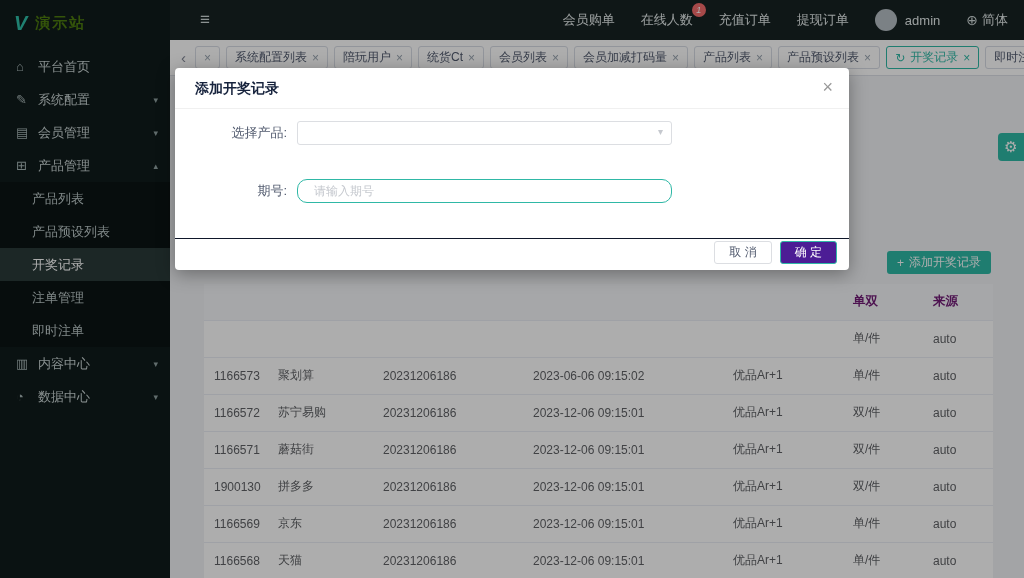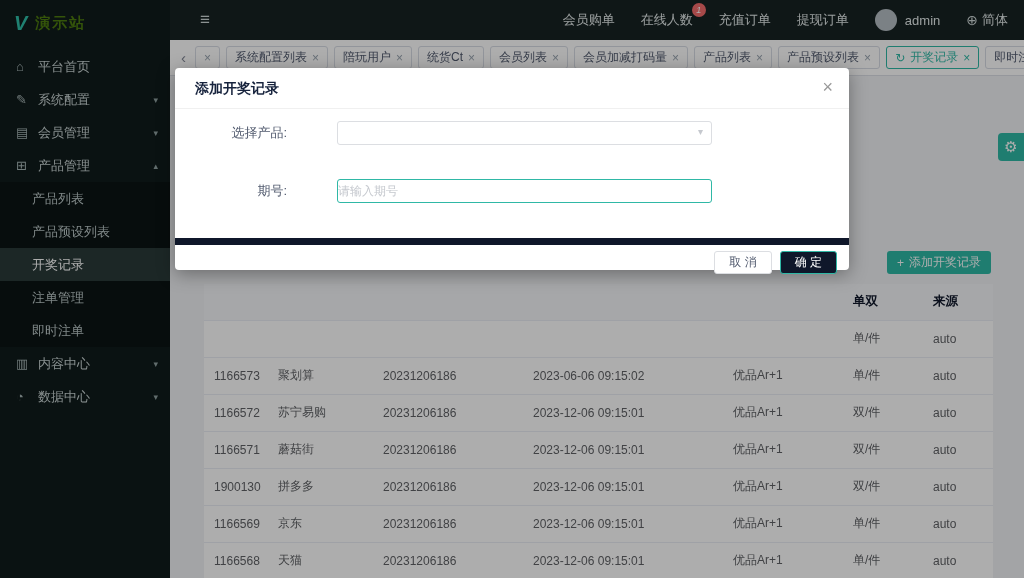--- a/index.html
+++ b/index.html
@@ -48,52 +48,52 @@
   .trefresh { font-size:12px; }
 
   
   .content { position:absolute; left:0; right:0; top:76px; bottom:0; background:#f0f2f5; }
   .add-btn { position:absolute; right:33px; top:175px; height:23px; padding:0 10px; background:#2fb8a6; color:#fff;
              border:none; border-radius:3px; font-size:12px; display:inline-flex; align-items:center; gap:5px; cursor:pointer;
              font-family:inherit; }
   .table-card { position:absolute; left:34px; top:208px; width:789px; background:#ffffff; }
   table { border-collapse:collapse; width:789px; table-layout:fixed; font-size:12px; color:#606266; }
   col.c0{width:64px} col.c1{width:105px} col.c2{width:150px} col.c3{width:200px} col.c4{width:120px} col.c5{width:80px} col.c6{width:70px}
-  th { background:#f5f7fa; color:#0f172a; font-weight:bold; height:36px; text-align:left; padding:0 10px;
+  th { background:#f5f7fa; color:#701a75; font-weight:bold; height:36px; text-align:left; padding:0 10px;
        border-bottom:1px solid #ebeef5; font-size:12.5px; }
   td { height:37px; padding:0 10px; border-bottom:1px solid #ebeef5; overflow:hidden; white-space:nowrap; }
 
   .gear-btn { position:absolute; right:0; top:133px; width:26px; height:28px; background:#2fb8a6; color:#fff;
               border-radius:4px 0 0 4px; display:flex; align-items:center; justify-content:center; font-size:15px;
               cursor:pointer; z-index:2; }
 
   
   .overlay { position:absolute; inset:0; background:rgba(0,0,0,0.32); z-index:10; }
   .modal { position:absolute; left:175px; top:68px; width:674px; background:#ffffff; border-radius:4px; z-index:11;
            box-shadow:0 4px 18px rgba(0,0,0,0.35); color:#515a6e; }
   .modal-header { position:relative; padding:10px 20px; border-bottom:1px solid #f0f0f0; }
   .modal-title { font-size:14px; font-weight:bold; color:#17233d; line-height:20px; }
   .modal-close { position:absolute; right:16px; top:9px; color:#999999; font-size:18px; line-height:20px; cursor:pointer; }
   .modal-body { padding:13px 0 36px 0; }
-  .form-row { display:flex; align-items:center; height:22px; margin:0;gap:40px; }
+  .form-row { display:flex; align-items:center; height:22px; margin:0; }
   .form-row + .form-row { margin-top:36px; }
   .form-label { width:112px; text-align:right; margin-right:10px; font-size:13px; color:#515a6e; flex:none; }
   .select-box { width:375px; height:24px; border:1px solid #dcdee2; border-radius:3px; position:relative; background:#fff; cursor:pointer; }
   .select-caret { position:absolute; right:8px; top:4px; color:#c5c8ce; font-size:10px; }
-  .issue-input { width:375px; height:24px; border:1px solid #2fb8a6; border-radius:3px; padding:0 0; font-size:12px;
+  .issue-input { width:375px; height:24px; border:1px solid #2fb8a6; border-radius:10px; padding:0 16px; font-size:12px;
                  color:#515a6e; outline:none; font-family:inherit; }
   .issue-input::placeholder { color:#c5c8ce; }
   .radio-group { display:flex; align-items:center; gap:26px; }
   .radio { display:flex; align-items:center; gap:6px; cursor:pointer; font-size:13px; color:#515a6e; }
   .radio-dot { width:13px; height:13px; border:1px solid #c5c8ce; border-radius:50%; background:#fff; flex:none; }
-  .modal-footer { display:flex; justify-content:flex-end; align-items:flex-start; padding:6px 12px 6px 12px; border-top:7px solid #0f172a; height:32px; }
+  .modal-footer { display:flex; justify-content:flex-end; align-items:flex-end; padding:6px 12px 6px 12px; border-top:1px solid #0f172a; height:32px; }
   .btn { height:23px; padding:0 14px; border-radius:3px; font-size:12px; display:inline-flex; align-items:center;
          cursor:pointer; font-family:inherit; }
   .btn-default { background:#fff; border:1px solid #dcdee2; color:#515a6e; }
-  .btn-primary { background:#0f172a; border:1px solid #2fb8a6; color:#fff; margin-left:8px; }
+  .btn-primary { background:#4c1d95; border:1px solid #2fb8a6; color:#fff; margin-left:8px; }
 </style>
 </head>
 <body>
 
 <div class="sidebar">
   <div class="logo-row">
     <span class="vlogo">V</span>
     <span class="logo-text">演示站</span>
   </div>
   <div class="menu">

